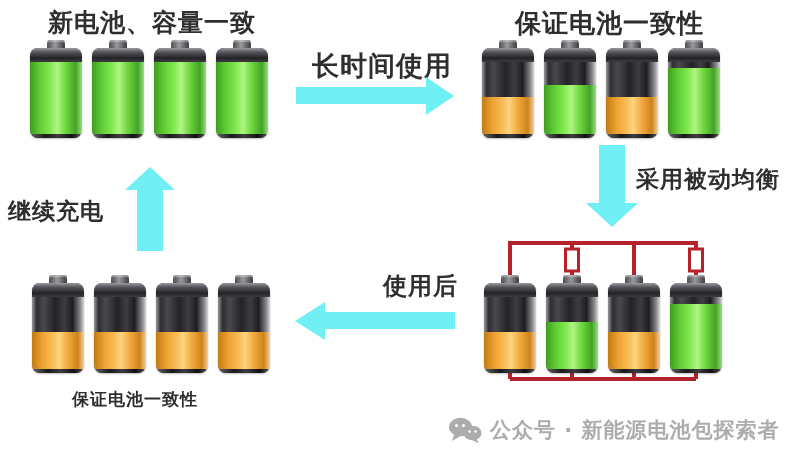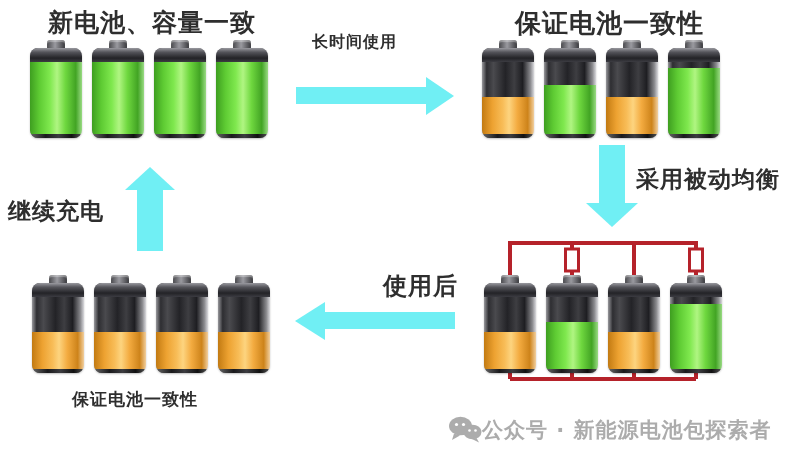--- a/index.html
+++ b/index.html
@@ -45,21 +45,21 @@
   .a-left .shaft{left:30px;top:10px;width:130px;height:17px;background:var(--arrow);}
   .a-down .shaft{left:13px;top:0;width:26px;height:58px;background:var(--arrow);}
   .a-down .head{left:0;top:58px;width:0;height:0;border-left:26px solid transparent;border-right:26px solid transparent;border-top:24px solid var(--arrow);}
   .a-up .head{left:0;top:0;width:0;height:0;border-left:25px solid transparent;border-right:25px solid transparent;border-bottom:23px solid var(--arrow);}
   .a-up .shaft{left:12px;top:23px;width:26px;height:61px;background:var(--arrow);}
   
   .circuit{position:absolute;left:478px;top:235px;}
   .wire{stroke:var(--wire);stroke-width:4;fill:none;}
   .resistor{fill:#ffffff;stroke:var(--wire);stroke-width:3;}
   
-  .watermark{position:absolute;left:448px;top:416px;display:flex;align-items:flex-start;}
+  .watermark{position:absolute;left:448px;top:416px;display:flex;align-items:flex-end;gap:8px;}
   .wm-text{color:var(--watermark);font-size:21px;font-weight:600;white-space:nowrap;letter-spacing:1px;}
 </style>
 </head>
 <body>
 
 <div class="stage">
 
   <div class="lbl" style="left:48px;top:6px;font-size:25px;">新电池、容量一致</div>
   <div class="bat-row" style="left:30px;top:40px;">
       <div class="battery">
@@ -125,21 +125,21 @@
       <div class="battery">
         <div class="terminal"></div>
         <div class="bbody">
           <div class="shoulder"></div>
           <div class="fill green" style="height:66.24px"></div>
           <div class="rim"></div>
         </div>
       </div>
     </div>
 
-  <div class="lbl" style="left:312px;top:32px;font-size:16px;text-align:right;">长时间使用</div>
+  <div class="lbl" style="left:312px;top:48px;font-size:27px;text-align:right;">长时间使用</div>
   <div class="arrow a-right" style="left:296px;top:77px;width:158px;height:38px;">
     <div class="shaft"></div>
     <div class="head"></div>
   </div>
 
   <div class="arrow a-down" style="left:586px;top:145px;width:52px;height:82px;">
     <div class="shaft"></div>
     <div class="head"></div>
   </div>
   <div class="lbl" style="left:636px;top:164px;font-size:23px;">采用被动均衡</div>

